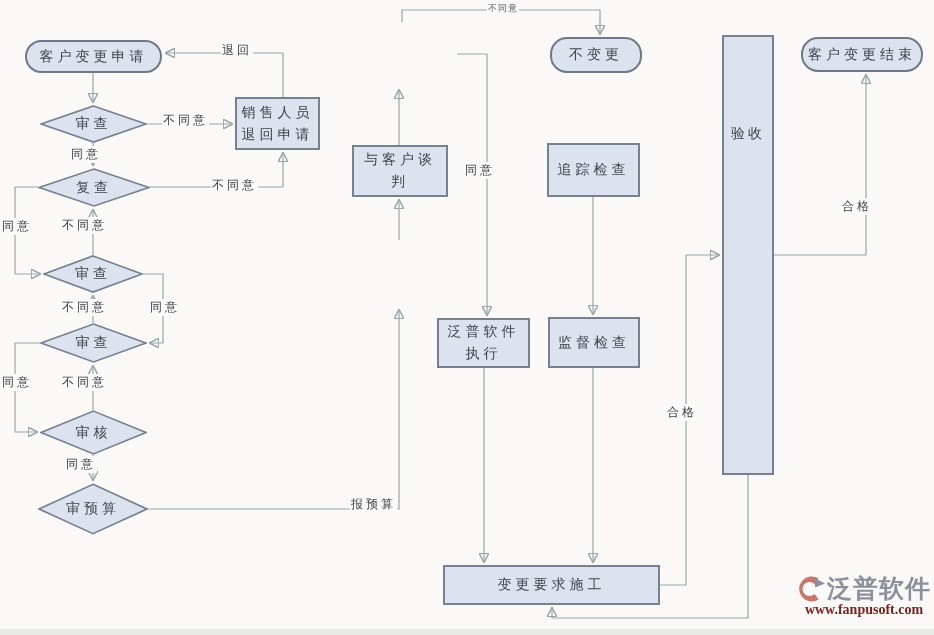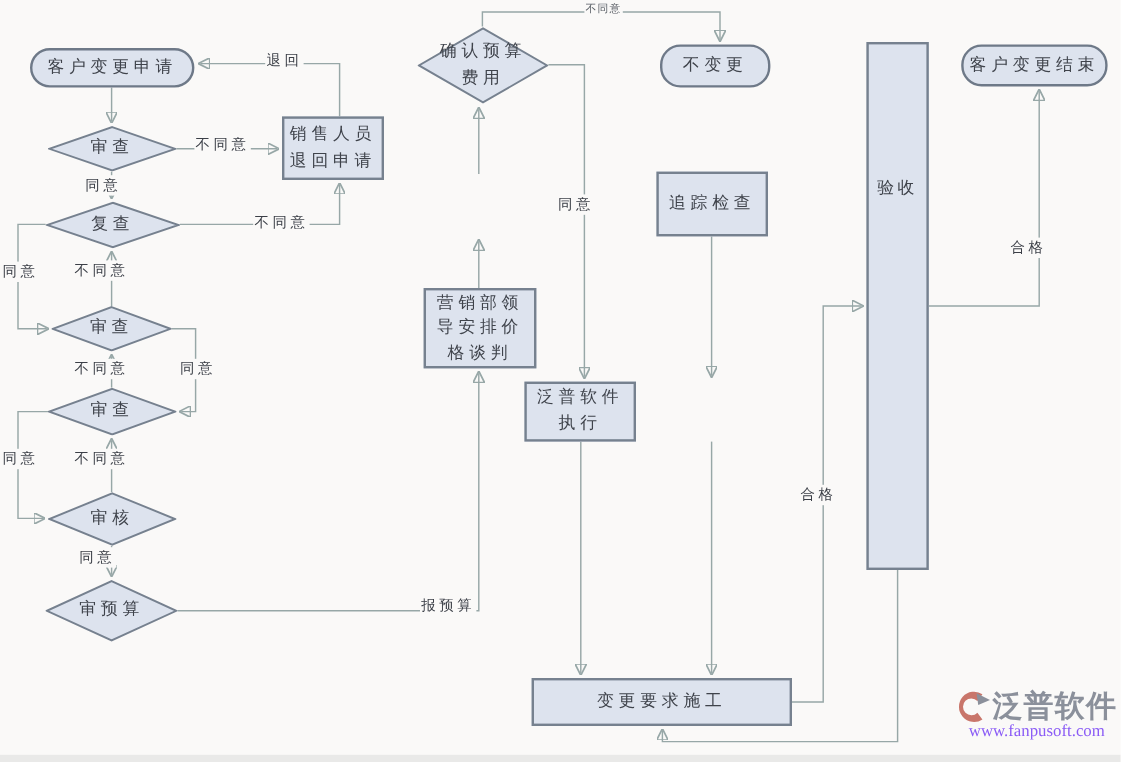--- a/index.html
+++ b/index.html
@@ -14,28 +14,28 @@
   .rect{background:#dde3ee;border:2px solid #76818f;display:flex;align-items:center;
         justify-content:center;text-align:center;white-space:pre-line;}
   .stadium{background:#dde3ee;border:2px solid #6e7988;border-radius:17px;display:flex;
         align-items:center;justify-content:center;text-align:left;white-space:pre-line;}
   .diamond{background:transparent;border:none;}
   .diamond svg{position:absolute;left:0;top:0;width:100%;height:100%;display:block;}
   .diamond polygon{fill:#dde3ee;stroke:#76818f;stroke-width:1.6;vector-effect:non-scaling-stroke;}
   .nlabel{position:absolute;left:0;top:0;right:0;bottom:0;display:flex;align-items:center;
         justify-content:center;white-space:pre-line;text-align:center;}
   .tallrect{background:#dde3ee;border:2px solid #76818f;display:flex;align-items:flex-start;
-        justify-content:center;padding-top:110px;letter-spacing:3px;}
+        justify-content:center;padding-top:86px;letter-spacing:3px;}
   .elabel{position:absolute;font-size:12px;color:#3b3f47;letter-spacing:3px;
         background:#faf9f8;padding:0 1px;line-height:1.45;white-space:nowrap;}
   .elabel.tiny{font-size:9px;letter-spacing:1px;color:#5a5f66;}
   .watermark{position:absolute;left:793px;top:572px;width:142px;text-align:center;}
   .wm-row{display:flex;align-items:center;justify-content:center;gap:2px;}
   .wm-brand{font-size:25px;font-weight:bold;color:#8b909b;letter-spacing:1px;white-space:nowrap;}
-  .wm-url{font-family:"Liberation Serif",serif;font-size:14px;font-weight:normal;color:#8b5cf6;
+  .wm-url{font-family:"Liberation Serif",serif;font-size:14px;font-weight:bold;color:#7f1d1d;
         margin-top:-3px;white-space:nowrap;}
   .bottom-strip{position:absolute;left:0;top:629px;width:934px;height:6px;background:#e9e9e8;}
 </style>
 </head>
 <body>
 
 <div id="canvas">
 
   <svg id="edges" viewBox="0 0 934 635">
     <defs>
@@ -112,48 +112,43 @@
     <span class="nlabel">审核</span>
   </div>
 
   <div class="node diamond" style="left:38px;top:483px;width:110px;height:52px">
     <svg viewBox="0 0 100 40" preserveAspectRatio="none">
       <polygon points="50,1 99,20 50,39 1,20"></polygon>
       </svg>
     <span class="nlabel">审预算</span>
   </div>
 
-  <div class="node diamond" style="left:348px;top:22px;width:109px;height:65px">
-    <svg viewBox="0 0 100 40" preserveAspectRatio="none">
-      <polygon points="50,1 99,20 50,39 1,20"></polygon>
-      </svg>
-    <span class="nlabel">确认预算
-费用</span>
-  </div>
 
   <div class="node stadium" style="left:550px;top:37px;width:92px;height:36px">
     <span>不变更</span>
   </div>
 
+  <div class="node rect" style="left:352px;top:145px;width:96px;height:52px">
+    <span>与客户谈
+判</span>
+  </div>
 
-  <div class="node rect" style="left:353px;top:240px;width:94px;height:67px;line-height:1.45">
-    <span>营销部领
-导安排价
-格谈判</span>
-  </div>
 
   <div class="node rect" style="left:437px;top:318px;width:93px;height:50px">
     <span>泛普软件
 执行</span>
   </div>
 
   <div class="node rect" style="left:547px;top:143px;width:93px;height:54px">
     <span>追踪检查</span>
   </div>
 
+  <div class="node rect" style="left:548px;top:317px;width:92px;height:51px">
+    <span>监督检查</span>
+  </div>
 
   <div class="node rect" style="left:443px;top:565px;width:217px;height:40px">
     <span>变更要求施工</span>
   </div>
 
   <div class="node tallrect" style="left:722px;top:35px;width:52px;height:440px">
     <span>验收</span>
   </div>
 
   <div class="node stadium" style="left:801px;top:37px;width:122px;height:35px">

